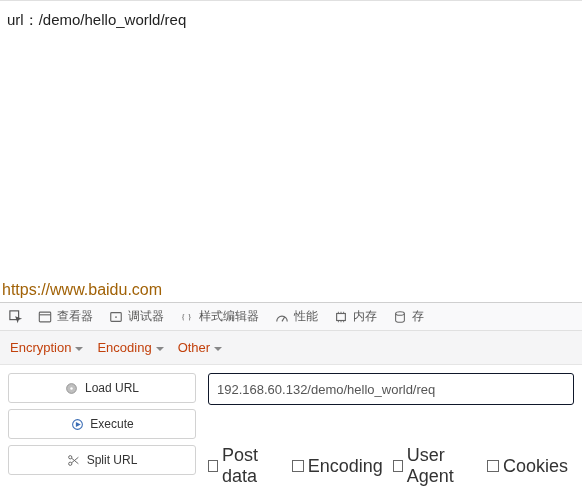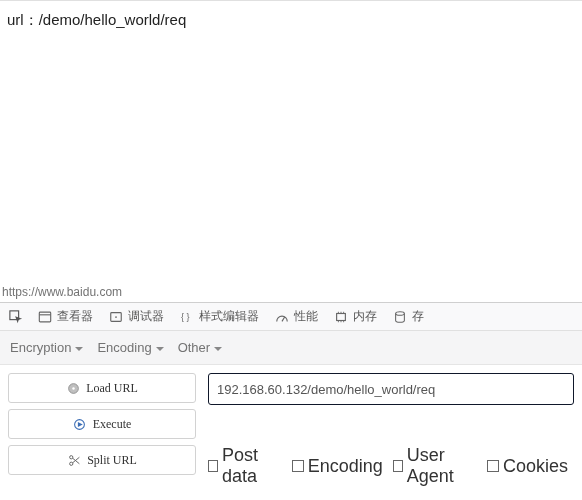--- a/index.html
+++ b/index.html
@@ -13,22 +13,22 @@
     position: relative;
   }
   .page-content .url-line {
     font-size: 15px;
     color: #222;
   }
   .watermark {
     position: absolute;
     left: 2px;
     bottom: 3px;
-    color: #737373;
-    font-size: 12px;
+    color: #a16207;
+    font-size: 16px;
   }
 
   .devtools {
     border-top: 1px solid #cfcfcf;
     background: #f9f9fa;
     width: 100%;
   }
   .toolbar-row {
     display: flex;
     align-items: center;
@@ -50,36 +50,37 @@
   }
   .tab {
     display: inline-flex;
     align-items: center;
     height: 28px;
     padding: 0 8px;
     color: #585858;
     gap: 5px;
     cursor: pointer;
     font-size: 12px;
+    font-family: Liberation Serif, serif;
   }
   .tab .icn { width:14px; height:14px; display:inline-flex; align-items:center; justify-content:center; color:#666; }
 
   .subtoolbar {
     display: flex;
     align-items: center;
     height: 34px;
     padding: 0 10px;
     gap: 14px;
     background: #f5f5f6;
     border-bottom: 1px solid #e5e5e5;
   }
   .dropdown {
     display: inline-flex;
     align-items: center;
-    color: #737373;
+    color: #c2410c;
     font-size: 13px;
     gap: 4px;
     cursor: pointer;
   }
   .caret {
     width: 0; height: 0;
     border-left: 4px solid transparent;
     border-right: 4px solid transparent;
     border-top: 4px solid #888;
     margin-top: 2px;
@@ -89,21 +90,20 @@
     background: #fff;
     padding: 8px 8px 0 8px;
     display: flex;
     gap: 12px;
   }
   .btn-col {
     width: 188px;
     display: flex;
     flex-direction: column;
     gap: 6px;
-    font-family: Liberation Serif, serif;
   }
   .hb-btn {
     height: 30px;
     border: 1px solid #d2d2d2;
     border-radius: 3px;
     background: #fff;
     display: flex;
     align-items: center;
     justify-content: center;
     gap: 6px;

